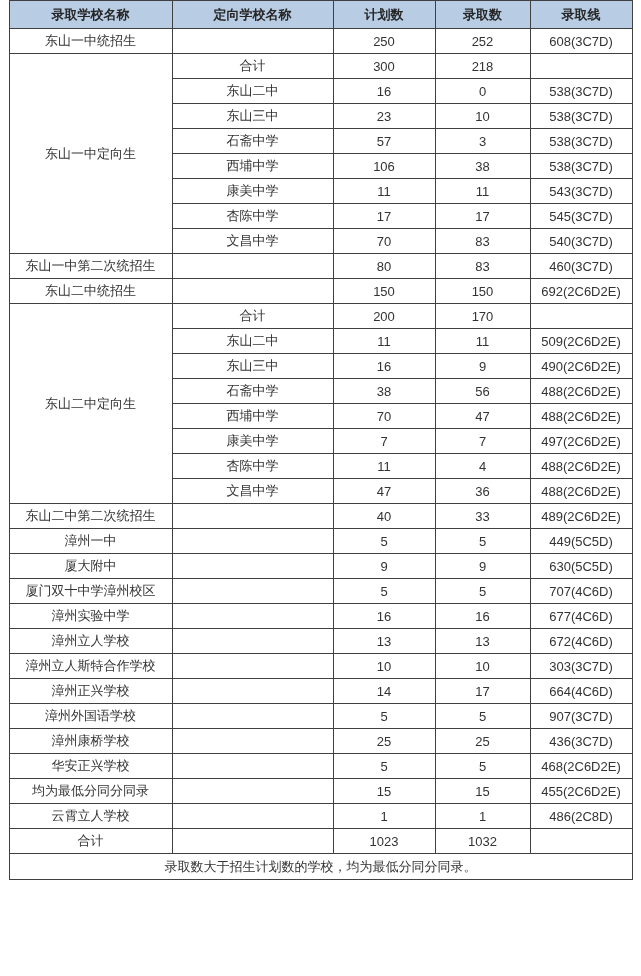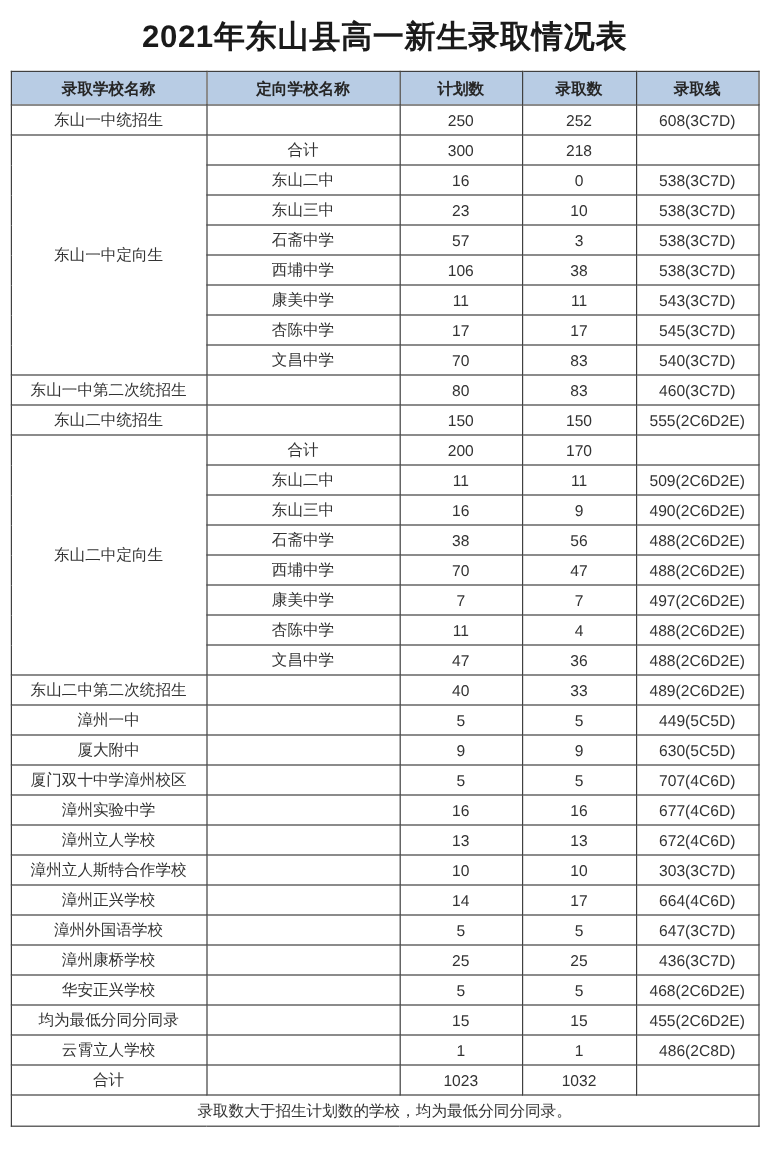--- a/index.html
+++ b/index.html
@@ -64,21 +64,20 @@
   }
   .admission-table td.footnote-cell {
     height: 26px;
     margin-top: 40px;
   }
 </style>
 </head>
 <body>
 
 <div class="page">
-  <h1 class="title">2021年东山县高一新生录取情况表</h1>
   <table class="admission-table">
     <colgroup>
         <col style="width: 163px;">
         <col style="width: 161px;">
         <col style="width: 102px;">
         <col style="width: 95px;">
         <col style="width: 102px;">
       </colgroup>
     <thead>
       <tr>
@@ -151,21 +150,21 @@
           <td></td>
           <td>80</td>
           <td>83</td>
           <td>460(3C7D)</td>
         </tr>
         <tr>
           <td>东山二中统招生</td>
           <td></td>
           <td>150</td>
           <td>150</td>
-          <td>555(2C6D2E)</td>
+          <td>692(2C6D2E)</td>
         </tr>
         <tr>
           <td rowspan="8" class="group-cell">东山二中定向生</td>
           <td>合计</td>
           <td>200</td>
           <td>170</td>
           <td></td>
         </tr>
         <tr>
           <td>东山二中</td>
@@ -263,21 +262,21 @@
           <td></td>
           <td>14</td>
           <td>17</td>
           <td>664(4C6D)</td>
         </tr>
         <tr>
           <td>漳州外国语学校</td>
           <td></td>
           <td>5</td>
           <td>5</td>
-          <td>647(3C7D)</td>
+          <td>907(3C7D)</td>
         </tr>
         <tr>
           <td>漳州康桥学校</td>
           <td></td>
           <td>25</td>
           <td>25</td>
           <td>436(3C7D)</td>
         </tr>
         <tr>
           <td>华安正兴学校</td>

